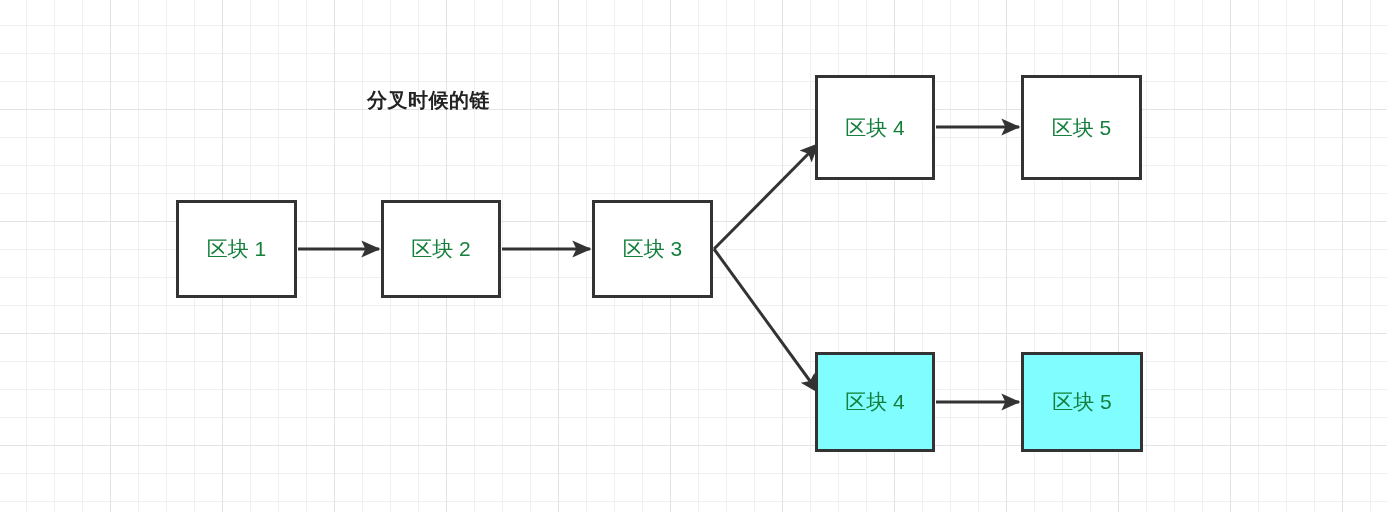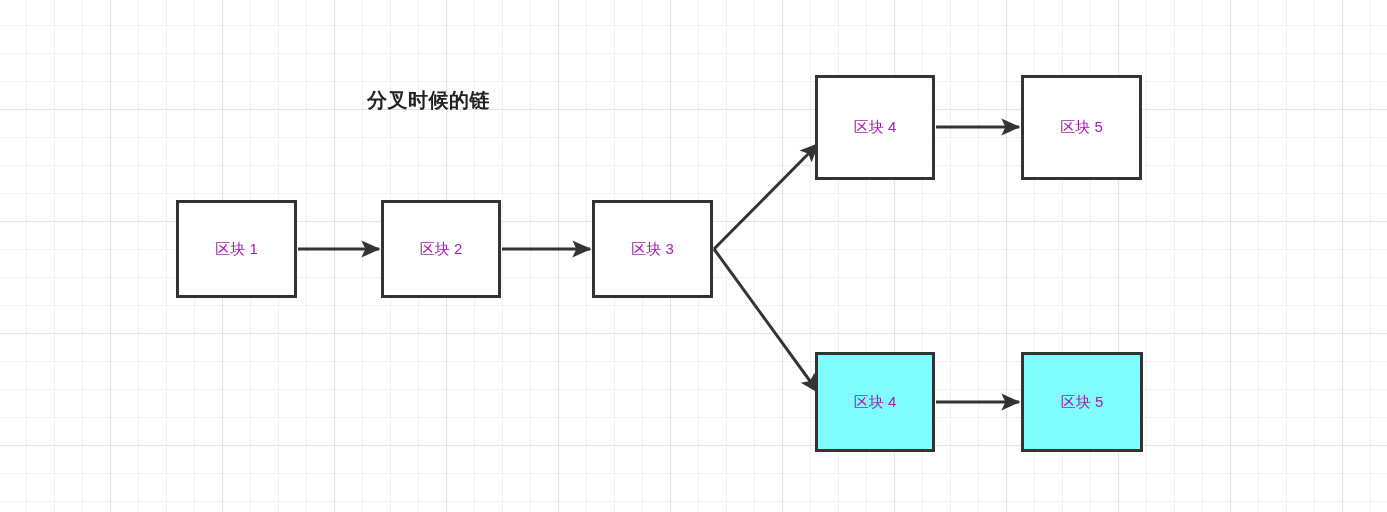--- a/index.html
+++ b/index.html
@@ -53,22 +53,22 @@
     letter-spacing: 0.5px;
     white-space: nowrap;
   }
   .block {
     position: absolute;
     box-sizing: border-box;
     border: 3px solid #333333;
     display: flex;
     align-items: center;
     justify-content: center;
-    font-size: 15px;
-    color: #a21caf;
+    font-size: 21px;
+    color: #15803d;
     white-space: nowrap;
     background: #ffffff;
   }
   .block.fork {
     background: #7ffdff;
   }
 </style>
 </head>
 <body>
 

